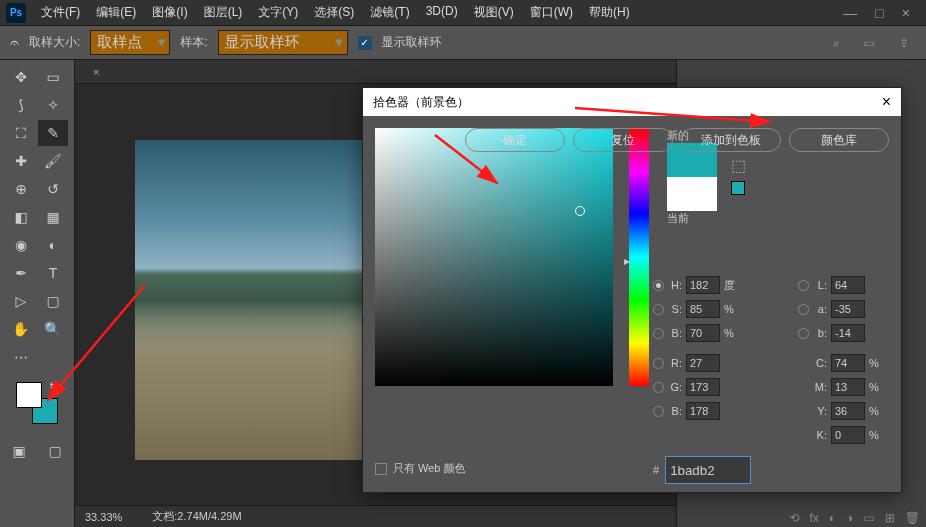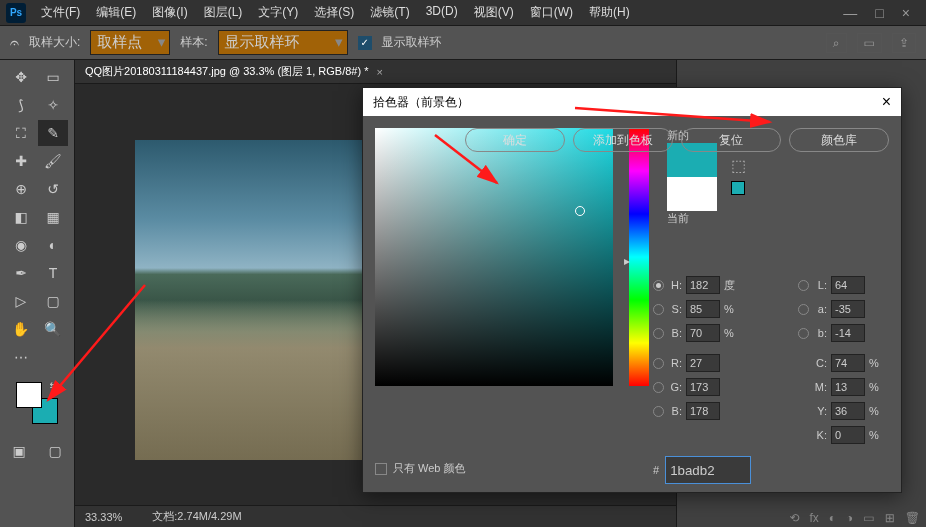--- a/index.html
+++ b/index.html
@@ -137,21 +137,20 @@
       <div class="sw-b"></div>
     </div>
     <div style="display:flex;gap:6px;margin-top:14px">
       <div class="tool">▣</div>
       <div class="tool">▢</div>
     </div>
   </div>
 
   <div class="docarea">
     <div class="doctab">
-      <span>QQ图片20180311184437.jpg @ 33.3% (图层 1, RGB/8#) *</span>
       <span class="x">×</span>
     </div>
     <div class="canvas">
       <div class="boardwalk"></div>
     </div>
   </div>
 
   <div class="panels">
     <div class="panel-stub"></div>
   </div>
@@ -190,22 +189,22 @@
       <div class="prev-box" style="background:#fff"></div>
       <span class="prev-label">当前</span>
     </div>
     <div class="side-icons" style="margin-top:28px">
       <span class="cube">⬚</span>
       <div class="small-sw"></div>
     </div>
 
     <div class="buttons">
       <div class="btn">确定</div>
+      <div class="btn">复位</div>
       <div class="btn">添加到色板</div>
-      <div class="btn">复位</div>
       <div class="btn">颜色库</div>
     </div>
 
     <div class="fields">
       <div class="frow">
           <span class="radio on"></span>
           <span class="flabel">H:</span>
           <input class="finput" value="182" style="">
           <span class="funit">度</span>
         </div>

